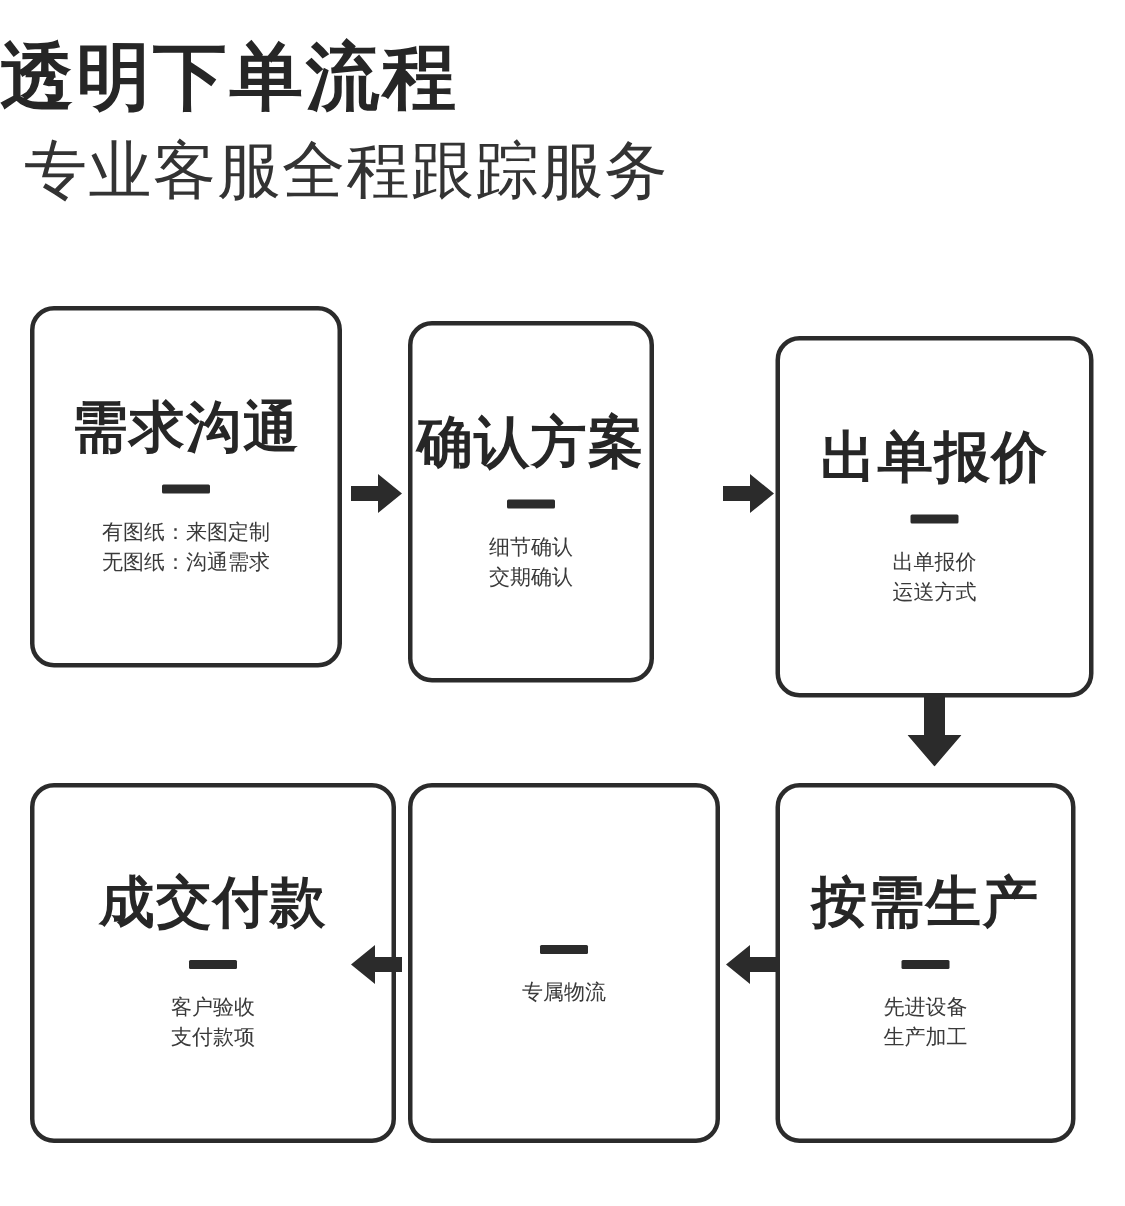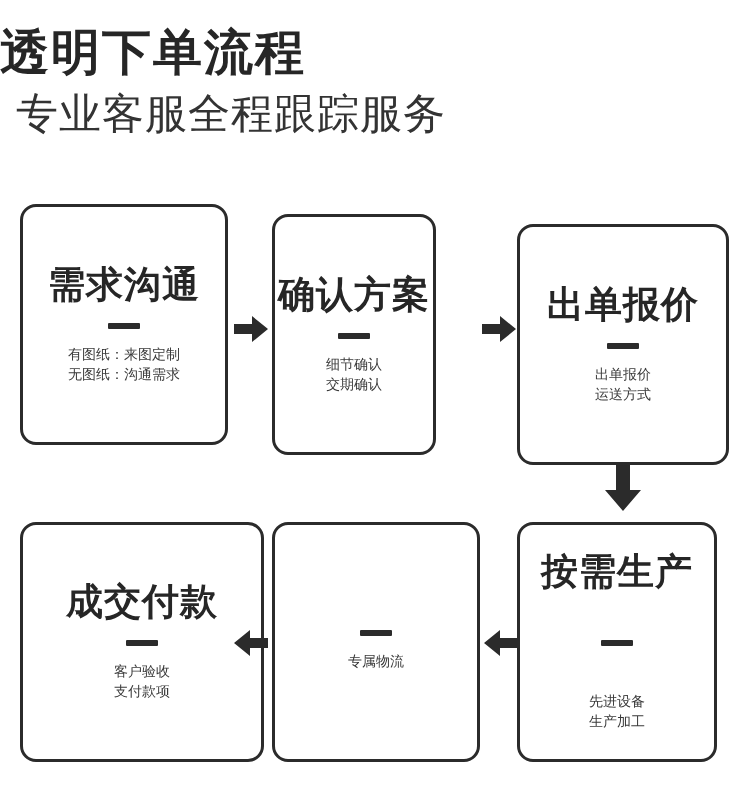--- a/index.html
+++ b/index.html
@@ -90,21 +90,21 @@
     white-space: nowrap;
   }
 
   
   #box-1 { left: 20px;  top: 204px; width: 208px; height: 241px; }
   #box-2 { left: 272px; top: 214px; width: 164px; height: 241px; }
   #box-3 { left: 517px; top: 204px; width: 212px; height: 241px; margin-top: 20px; }
   
   #box-6 { left: 20px;  top: 522px; width: 244px; height: 240px; }
   #box-5 { left: 272px; top: 522px; width: 208px; height: 240px; }
-  #box-4 { left: 517px; top: 522px; width: 200px; height: 240px; gap: 30px; }
+  #box-4 { left: 517px; top: 522px; width: 200px; height: 240px; }
 
   
   .arrow {
     position: absolute;
   }
   .arrow svg { display: block; }
 
   #arrow-1 { left: 234px; top: 316px; }
   #arrow-2 { left: 482px; top: 316px; }
   #arrow-3 { left: 605px; top: 463px; }

